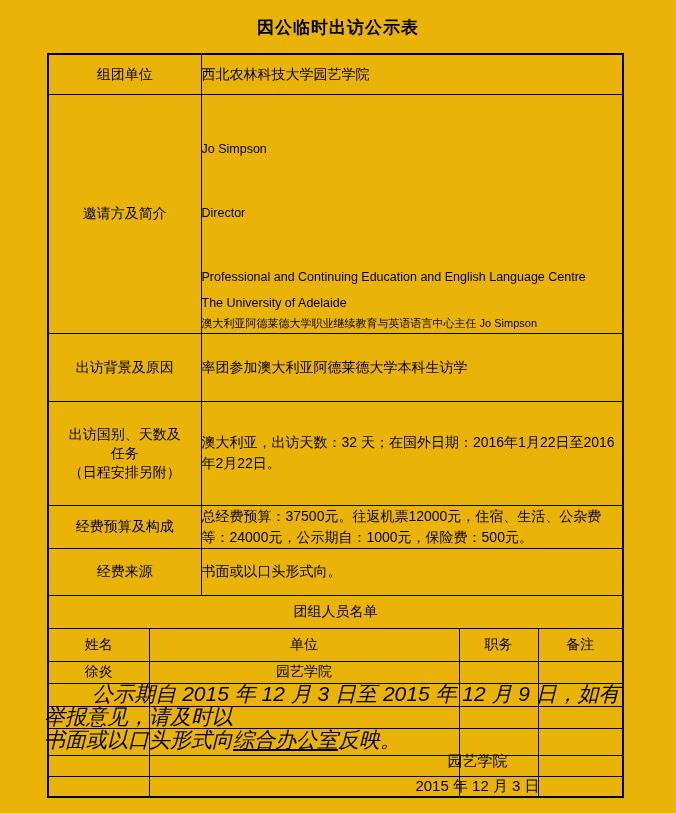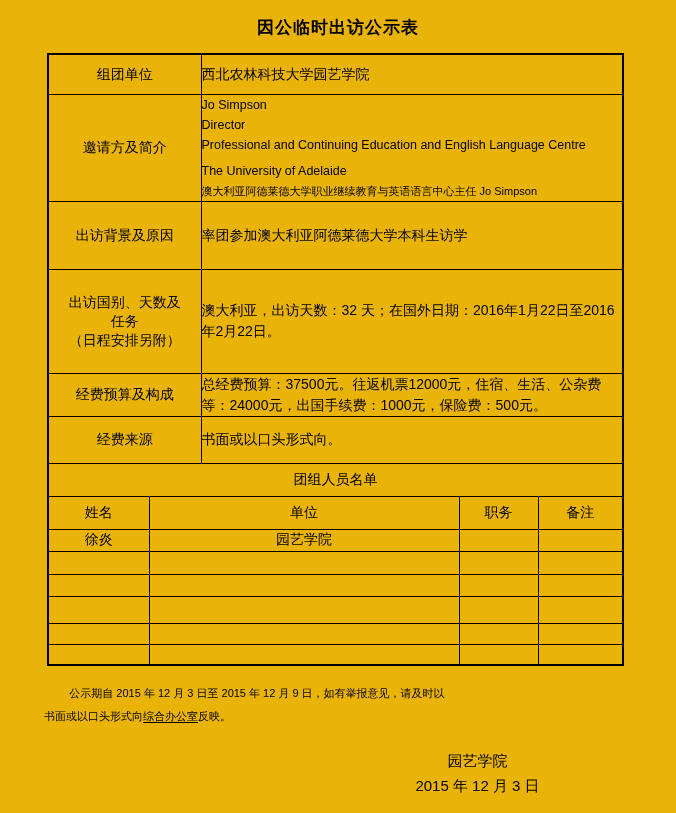--- a/index.html
+++ b/index.html
@@ -8,33 +8,33 @@
   .title{position:absolute;top:16px;left:0;width:100%;text-align:center;
          font-size:17px;font-weight:bold;letter-spacing:1px;}
   table.form{position:absolute;left:47px;top:53px;width:575px;
              border-collapse:collapse;table-layout:fixed;
              border:2px solid #000;}
   table.form td{border:1px solid #000;padding:0;font-size:14px;overflow:hidden;
                 word-break:break-all;}
   .label{text-align:center;vertical-align:middle;line-height:19px;}
   .content{text-align:left;vertical-align:middle;padding:1px 3px 1px 3px;line-height:21px;}
   .content-top{vertical-align:top;padding-top:3px;}
-  .en-line{font-family:"Liberation Sans",sans-serif;font-size:12.5px;line-height:20px;}
+  .en-line{font-family:"Liberation Sans",sans-serif;font-size:12.5px;line-height:20px;margin-top:44px;}
   .en-gap{margin-top:6px;}
   .cn-line{font-size:11px;line-height:20px;}
   tr.r1{height:40px;} tr.r2{height:106px;} tr.r3{height:68px;} tr.r4{height:104px;}
   tr.r5{height:43px;} tr.r6{height:47px;} tr.r7{height:33px;} tr.r8{height:33px;}
   tr.r9{height:22px;}
   tr.e1{height:23px;} tr.e2{height:22px;} tr.e3{height:27px;} tr.e4{height:21px;} tr.e5{height:21px;}
   .section-title{text-align:center;vertical-align:middle;font-size:15px;}
   .h-center{text-align:center;vertical-align:middle;}
   .h-unit{text-align:center;vertical-align:middle;padding-left:26px;}
   .cell-center{text-align:center;vertical-align:middle;}
   .notice{position:absolute;left:44px;top:682px;width:586px;margin:0;
-          font-size:11px;line-height:23px;text-indent:2.3em;word-break:break-all;}
+          font-size:21px;line-height:23px;text-indent:2.3em;word-break:break-all;font-style:italic;}
   .u{text-decoration:underline;text-underline-offset:2px;}
   .sign-block{position:absolute;left:330px;top:748px;width:295px;text-align:center;
               font-size:15px;line-height:25px;}
 </style>
 </head>
 <body>
 
 <div class="page">
 
   <div class="title">因公临时出访公示表</div>
@@ -74,21 +74,21 @@
       <td colspan="2" class="label">
         <div>出访国别、天数及</div>
         <div>任务</div>
         <div>（日程安排另附）</div>
       </td>
       <td colspan="3" class="content">澳大利亚，出访天数：32 天；在国外日期：2016年1月22日至2016年2月22日。</td>
     </tr>
 
     <tr class="r5">
       <td colspan="2" class="label">经费预算及构成</td>
-      <td colspan="3" class="content">总经费预算：37500元。往返机票12000元，住宿、生活、公杂费等：24000元，出国手续费：1000元，保险费：500元。</td>
+      <td colspan="3" class="content">总经费预算：37500元。往返机票12000元，住宿、生活、公杂费等：24000元，公示期自：1000元，保险费：500元。</td>
     </tr>
 
     <tr class="r6">
       <td colspan="2" class="label">经费来源</td>
       <td colspan="3" class="content">书面或以口头形式向。</td>
     </tr>
 
     <tr class="r7">
       <td colspan="5" class="section-title">团组人员名单</td>
     </tr>

